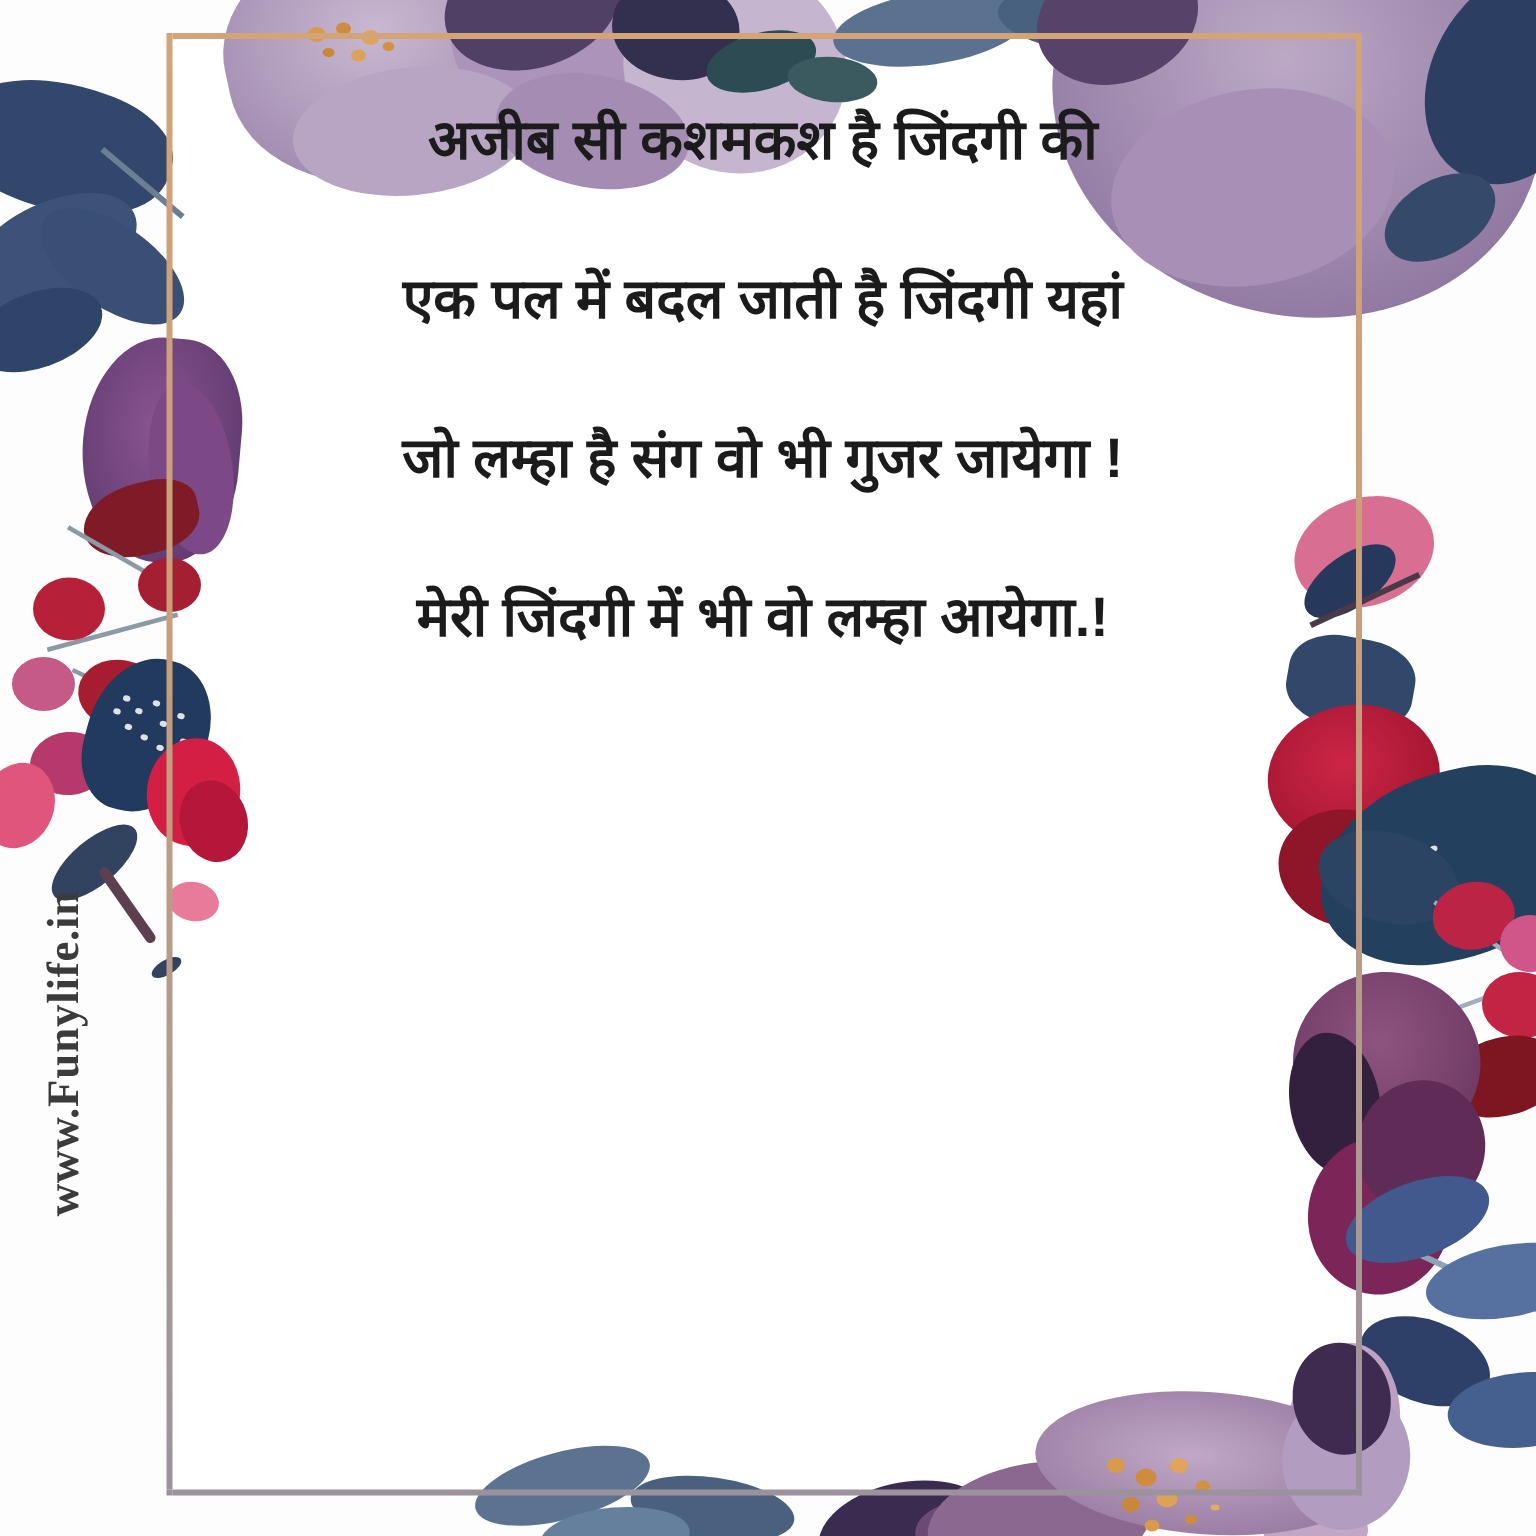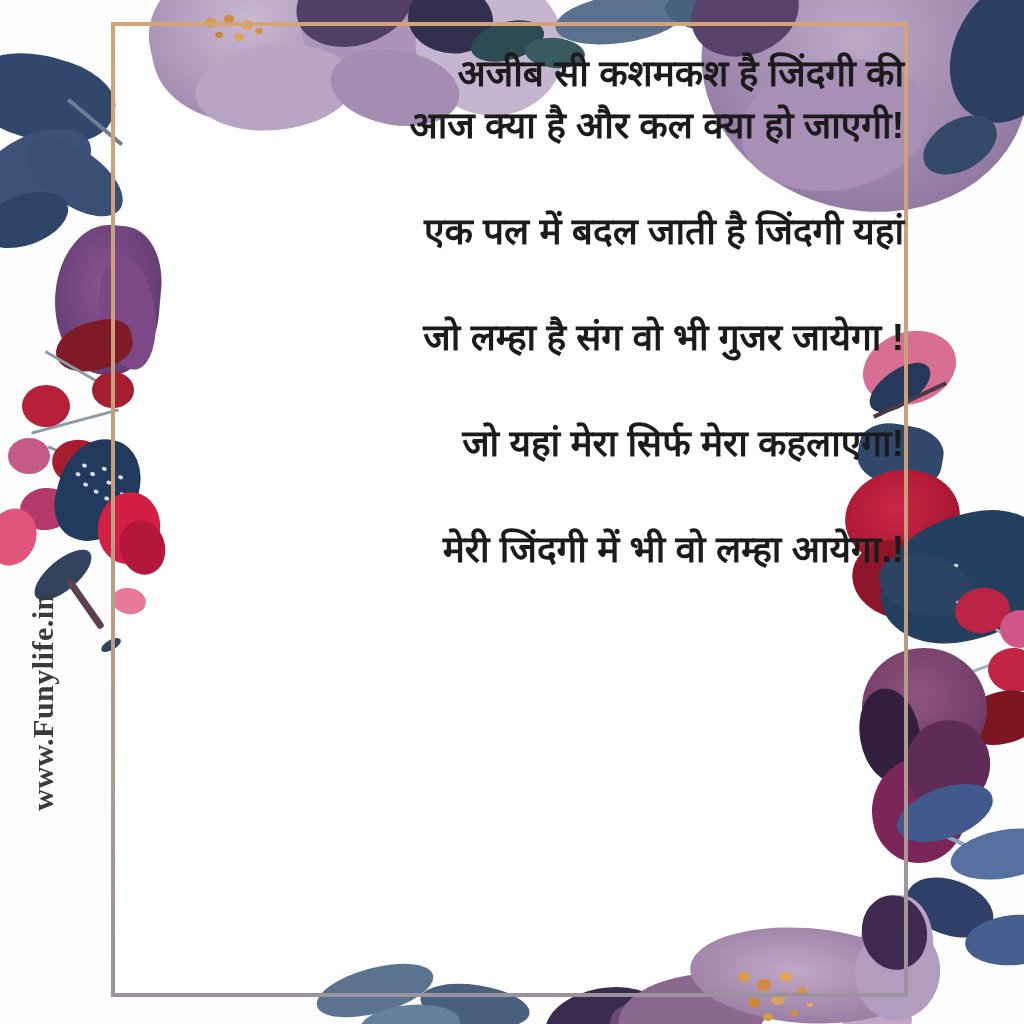--- a/index.html
+++ b/index.html
@@ -15,22 +15,22 @@
     position:absolute;left:113px;top:24px;width:791px;height:969px;
     background:#ffffff;z-index:1;
   }
   .card-border{
     position:absolute;left:111px;top:22px;width:789px;height:967px;
     border:4px solid;
     border-image:linear-gradient(180deg,#d2a478 0%,#c79e7c 45%,#ab9a92 78%,#9b929e 100%) 1;
     z-index:10;
   }
   .poem{
-    position:absolute;left:113px;top:8px;width:791px;z-index:20;
-    padding-top:40px;text-align:right;
+    position:absolute;left:113px;top:28px;width:791px;z-index:20;
+    padding-top:40px;text-align:center;
   }
   .stanza{margin:0 0 54px 0;}
   .stanza p{
     margin:0;font-size:37px;line-height:52px;font-weight:700;
     color:#1b1b1b;white-space:nowrap;
   }
   .watermark{
     position:absolute;left:-85px;top:682px;width:262px;height:40px;z-index:20;
     transform:rotate(-90deg);transform-origin:center;
     font-family:"Liberation Serif", serif;font-weight:700;font-size:30px;
@@ -150,29 +150,27 @@
     <div class="b" style="left:862px;top:895px;width:65px;height:75px;background:#3f2b50;border-radius:50%;transform:rotate(-12deg);"></div>
     <div class="stamen big" style="left:738px;top:972px;"></div>
   </div>
 </div>
 
 <div class="card-border"></div>
 
 <div class="poem">
   <div class="stanza">
     <p>अजीब सी कशमकश है जिंदगी की</p>
-    <p>आज क्या है और कल क्या हो जाएगी!</p>
   </div>
   <div class="stanza">
     <p>एक पल में बदल जाती है जिंदगी यहां</p>
   </div>
   <div class="stanza">
     <p>जो लम्हा है संग वो भी गुजर जायेगा !</p>
   </div>
   <div class="stanza">
-    <p>जो यहां मेरा सिर्फ मेरा कहलाएगा!</p>
   </div>
   <div class="stanza">
     <p>मेरी जिंदगी में भी वो लम्हा आयेगा.!</p>
   </div>
 </div>
 
 <div class="watermark">www.Funylife.in</div>
 
 </body></html>

